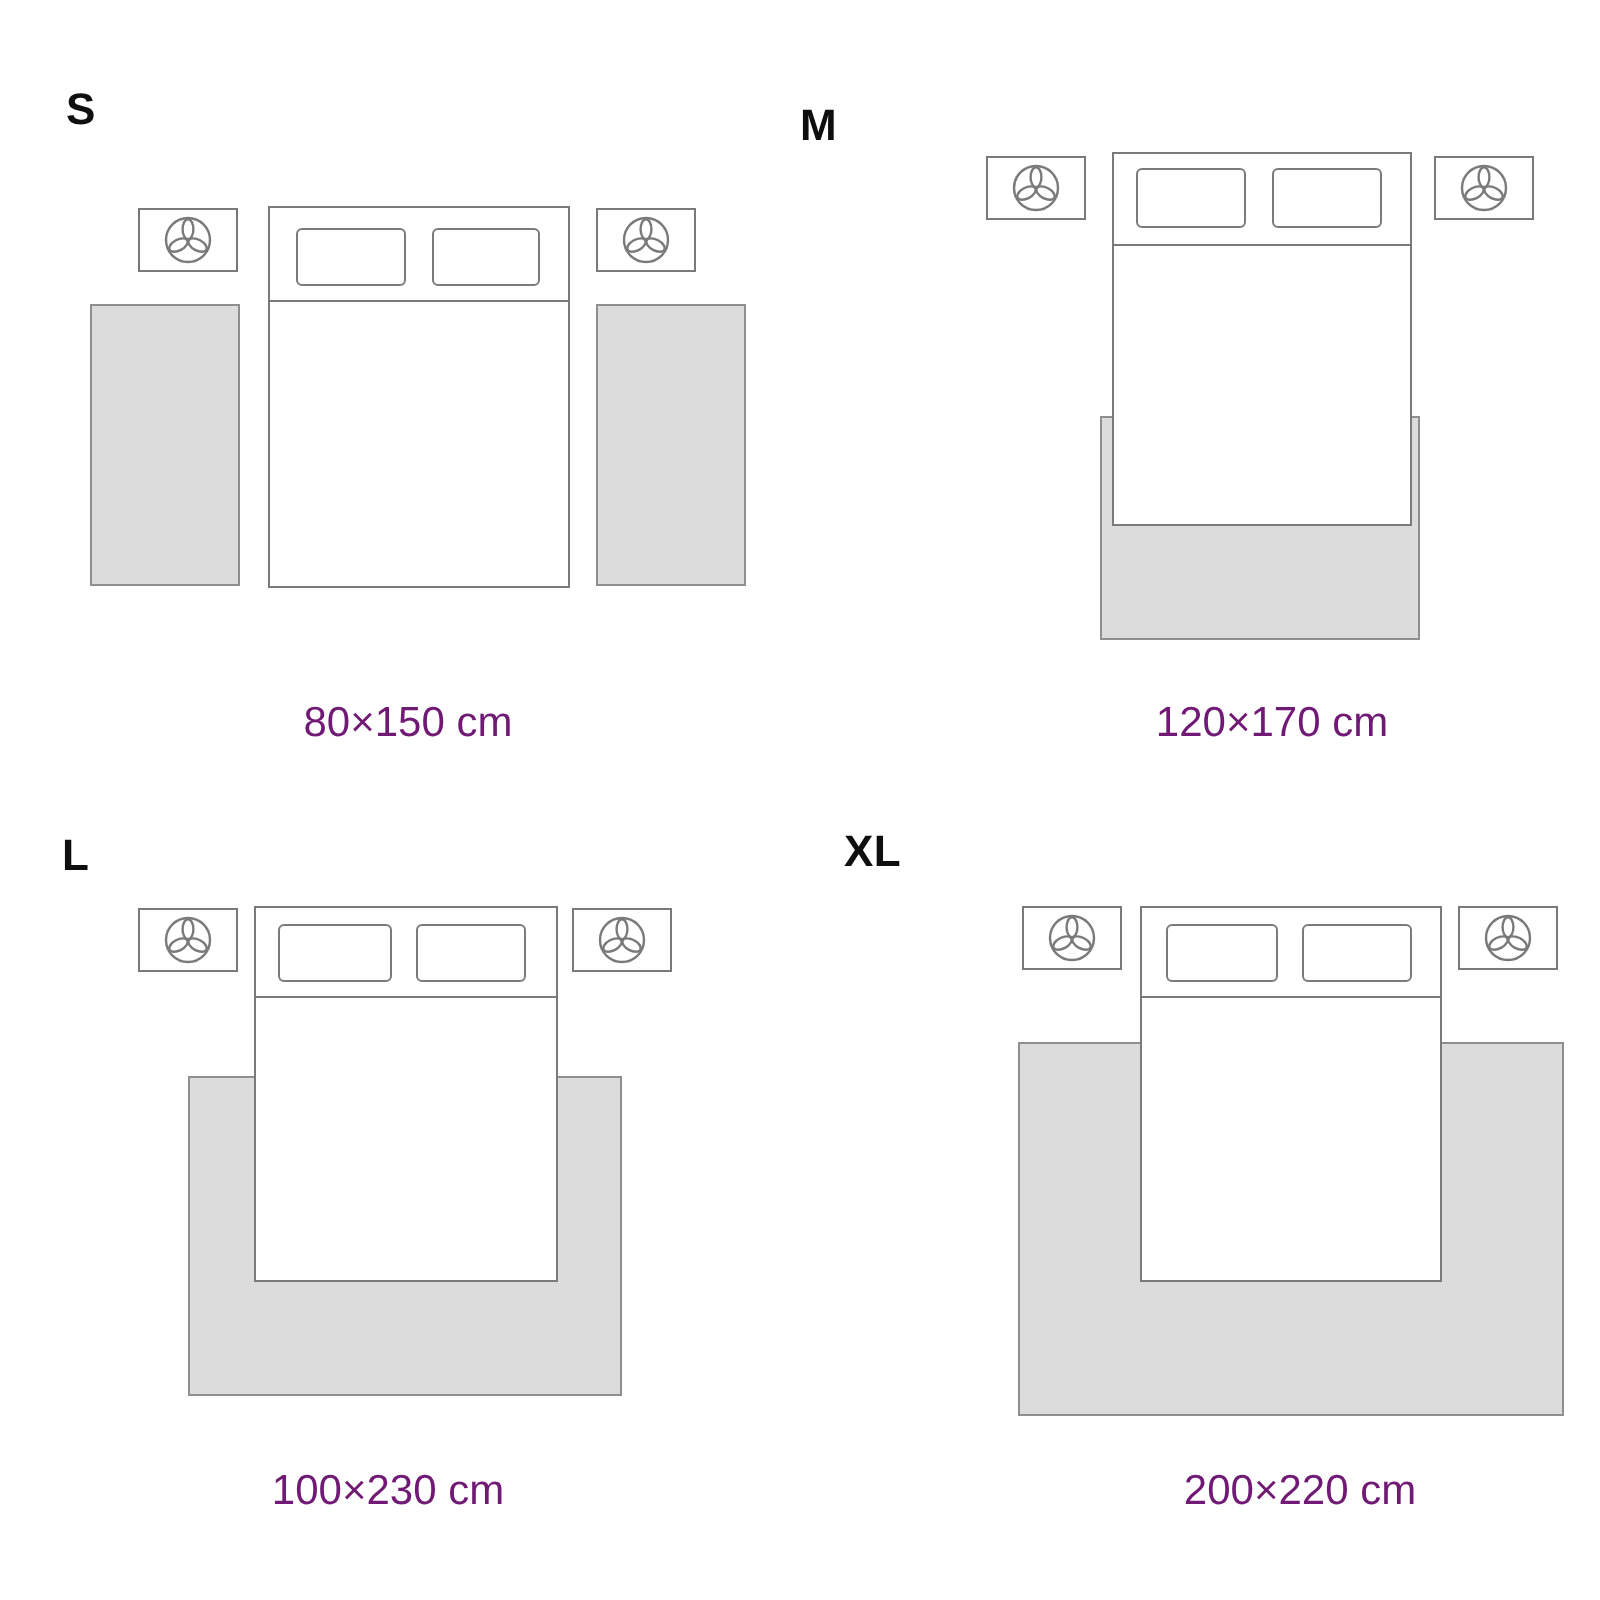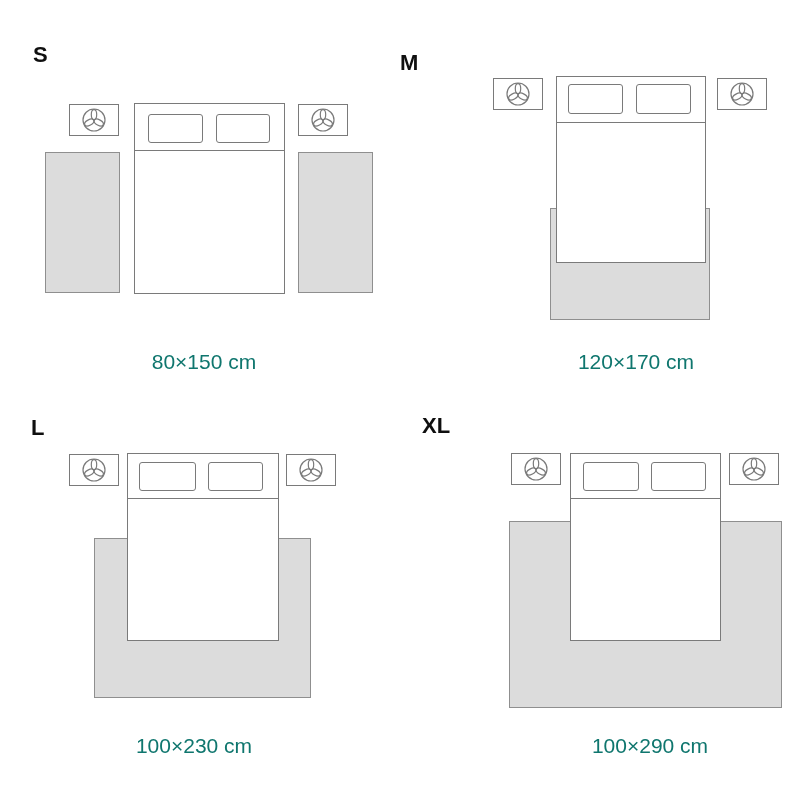--- a/index.html
+++ b/index.html
@@ -12,21 +12,21 @@
   .p-m  { left:400px; top:0; }
   .p-l  { left:0;     top:400px; }
   .p-xl { left:422px; top:400px; }
 
   .size-label {
     position:absolute; font-weight:700; font-size:22px; line-height:1;
     color:#0f0f0f; letter-spacing:0.2px;
   }
   .caption {
     position:absolute; width:220px; text-align:center; font-size:21px;
-    line-height:1; color:#0f766e;
+    line-height:1; color:#701a75;
   }
 
   .bed {
     position:absolute; background:#ffffff; border:1px solid #7a7a7a;
     box-sizing:border-box; z-index:2;
   }
   .headboard {
     position:relative; width:100%; box-sizing:border-box;
     border-bottom:1px solid #7a7a7a;
   }
@@ -234,16 +234,16 @@
       </span>
     </div>
 
     <div class="bed">
       <div class="headboard">
         <div class="pillow pillow-1"></div>
         <div class="pillow pillow-2"></div>
       </div>
     </div>
 
-    <div class="caption">100×290 cm</div>
+    <div class="caption">200×220 cm</div>
   </div>
 
 </div>
 
 </body></html>

